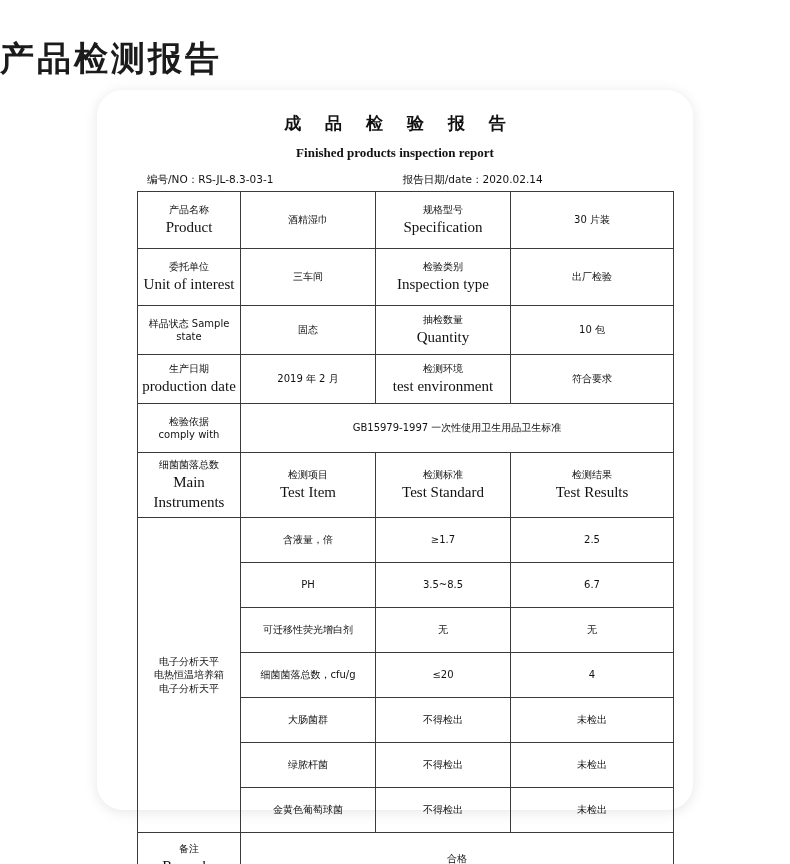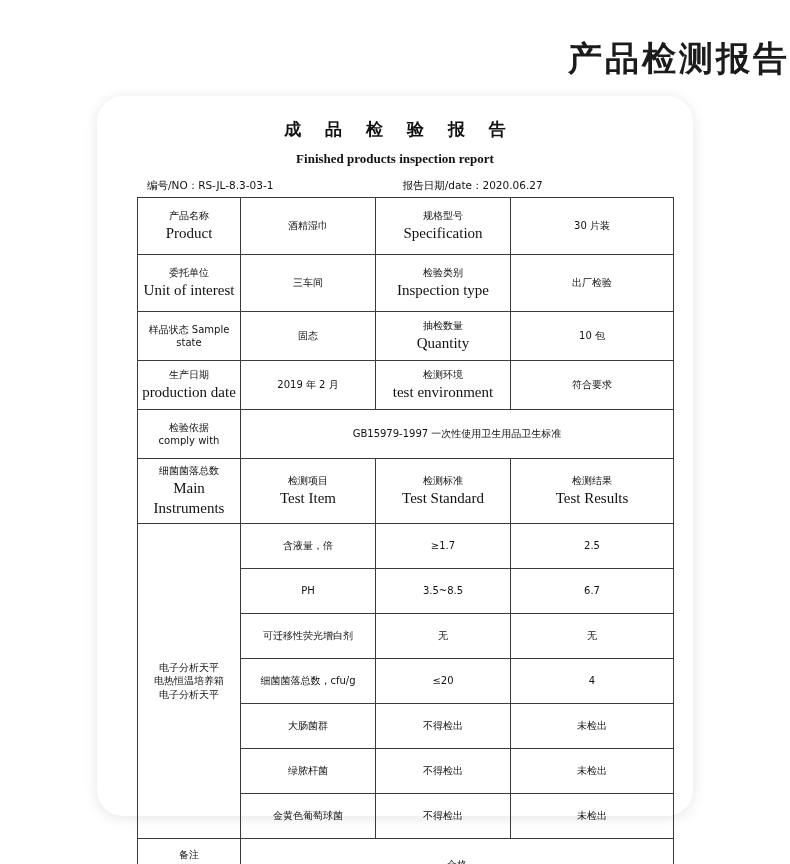--- a/index.html
+++ b/index.html
@@ -14,32 +14,32 @@
     color: #1a1a1a;
     overflow: hidden;
   }
   .page {
     position: relative;
     width: 790px;
     height: 864px;
     box-sizing: border-box;
   }
   .page-title {
-    text-align: right;
+    text-align: left;
     font-size: 34px;
     font-weight: bold;
     letter-spacing: 3px;
     color: #1b1b1b;
     padding-top: 36px;
     font-family: "DejaVu Sans", "Liberation Sans", sans-serif;
   }
   .card {
     position: absolute;
     left: 97px;
-    top: 96px;
+    top: 90px;
     width: 596px;
     height: 720px;
     background: #ffffff;
     border-radius: 26px;
     box-shadow: 0 2px 14px rgba(0,0,0,0.10);
     box-sizing: border-box;
   }
   .doc {
     position: absolute;
     left: 40px;
@@ -124,21 +124,21 @@
   <div class="page-title">产品检测报告</div>
 
   <div class="card">
     <div class="doc">
 
       <div class="doc-title-cn">成 品 检 验 报 告</div>
       <div class="doc-title-en">Finished products inspection report</div>
 
       <div class="meta-row">
         <div class="meta-no">编号/NO：RS-JL-8.3-03-1</div>
-        <div class="meta-date">报告日期/date：2020.06.27</div>
+        <div class="meta-date">报告日期/date：2020.02.14</div>
       </div>
 
       <table class="rep">
         <tbody>
           <tr>
             <td class="label tall">
               <div>产品名称</div>
               <div class="en">Product</div>
             </td>
             <td class="v1">酒精湿巾</td>

